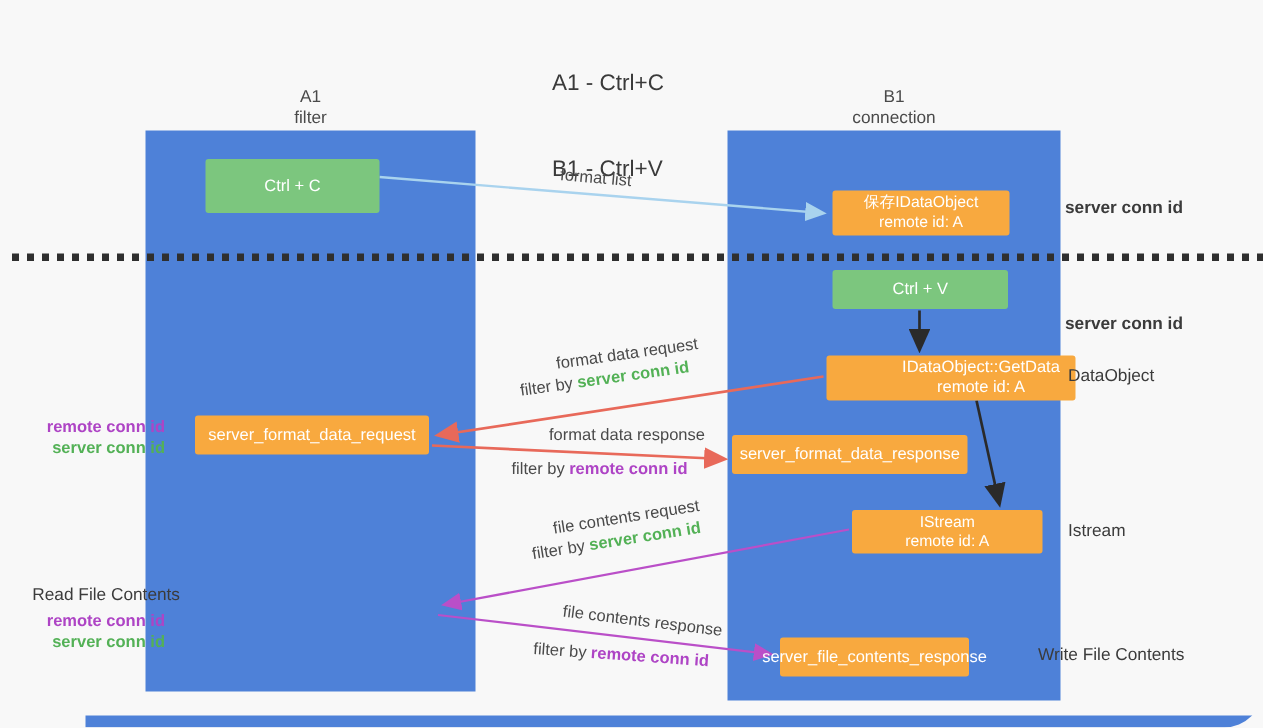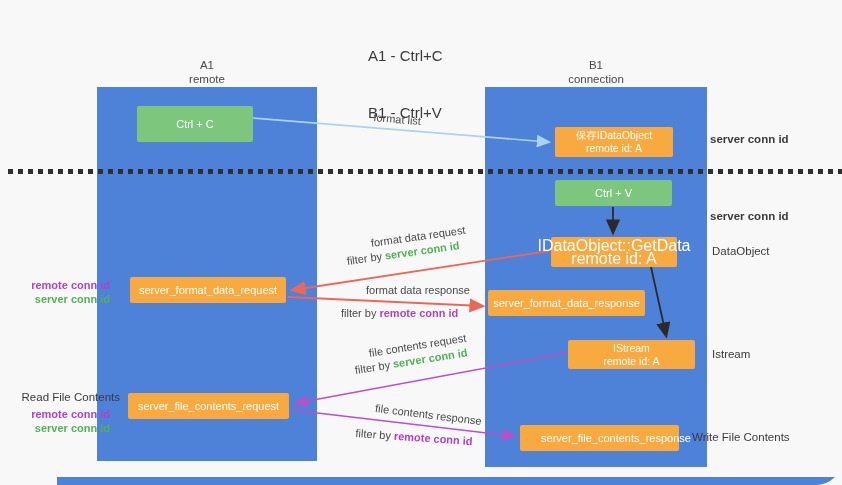--- a/index.html
+++ b/index.html
@@ -31,21 +31,21 @@
 
 <div class="canvas">
 
   <div class="title">
     <div>A1 - Ctrl+C</div>
     <div>B1 - Ctrl+V</div>
   </div>
 
   <div class="col-head" style="left:97px;top:58px;width:220px;">
     <div>A1</div>
-    <div>remote</div>
+    <div>filter</div>
   </div>
   <div class="col-head" style="left:485px;top:58px;width:222px;">
     <div>B1</div>
     <div>connection</div>
   </div>
 
   <div class="col col-a"></div>
   <div class="col col-b"></div>
 
   <div class="dotted"></div>
@@ -80,43 +80,40 @@
 
   <div class="node orange" style="left:555px;top:127px;width:118px;height:30px;font-size:10.5px;">
     <div>保存IDataObject</div>
     <div>remote id: A</div>
   </div>
 
   <div class="node green" style="left:555px;top:180px;width:117px;height:26px;">
     <div>Ctrl + V</div>
   </div>
 
-  <div class="node orange" style="left:551px;top:237px;width:126px;height:30px;font-size:16px;">
+  <div class="node orange" style="left:551px;top:237px;width:126px;height:30px;font-size:11px;padding-left:40px;">
     <div>IDataObject::GetData</div>
     <div>remote id: A</div>
   </div>
 
   <div class="node orange" style="left:488px;top:290px;width:157px;height:26px;">
     <div>server_format_data_response</div>
   </div>
 
   <div class="node orange" style="left:130px;top:277px;width:156px;height:26px;">
     <div>server_format_data_request</div>
   </div>
 
   <div class="node orange" style="left:568px;top:340px;width:127px;height:29px;font-size:10.5px;">
     <div>IStream</div>
     <div>remote id: A</div>
   </div>
 
-  <div class="node orange" style="left:128px;top:393px;width:161px;height:26px;">
-    <div>server_file_contents_request</div>
-  </div>
 
-  <div class="node orange" style="left:520px;top:425px;width:126px;height:26px;padding-left:33px;">
+  <div class="node orange" style="left:520px;top:425px;width:126px;height:26px;">
     <div>server_file_contents_response</div>
   </div>
 
   <div class="alabel" style="left:374px;top:111px;transform:rotate(5deg);">format list</div>
 
   <div class="alabel" style="left:370px;top:237px;transform:rotate(-8deg);">format data request</div>
   <div class="filter" style="left:346px;top:255px;transform:rotate(-8deg);">
     <span class="fb">filter by</span><span class="cgreen">server conn id</span>
   </div>
 

